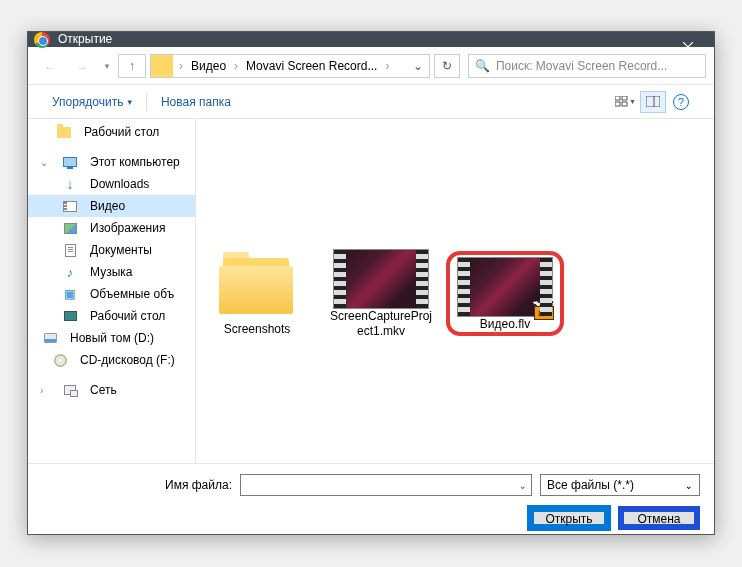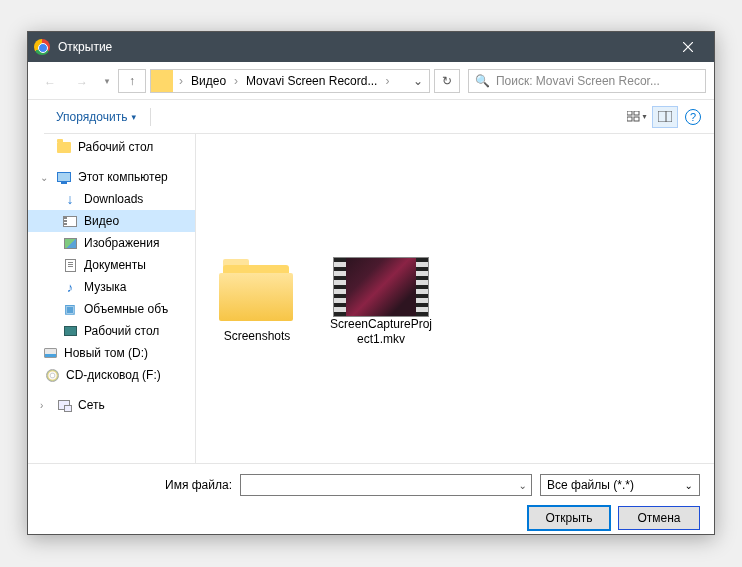--- a/index.html
+++ b/index.html
@@ -1,49 +1,49 @@
 <!DOCTYPE html>
 <html><head>
 <meta charset="utf-8">
 <style>
 * { box-sizing: border-box; margin: 0; padding: 0; font-family: "Segoe UI", Tahoma, sans-serif; }
 body { background: #f0f0f0; width: 742px; height: 567px; position: relative; overflow: hidden; }
 
 .dialog { position: absolute; left: 27px; top: 31px; width: 688px; height: 504px; background: #fff; border: 1px solid #555; box-shadow: 0 4px 20px rgba(0,0,0,0.3); display: flex; flex-direction: column; }
 
-.titlebar { background: #3f4a54; color: #fff; height: 30px; display: flex; align-items: center; padding: 0 6px; font-size: 12px; }
+.titlebar { background: #3f4a54; color: #fff; height: 15px; display: flex; align-items: flex-start; padding: 0 6px; font-size: 12px; }
 .titlebar .chrome-icon { width: 16px; height: 16px; margin-right: 8px; border-radius: 50%; background: conic-gradient(#ea4335 0 120deg, #34a853 120deg 240deg, #fbbc05 240deg 360deg); position: relative; }
 .titlebar .chrome-icon::after { content: ''; position: absolute; top: 4px; left: 4px; width: 8px; height: 8px; background: #4285f4; border-radius: 50%; border: 1px solid #fff; }
 .titlebar .title-text { flex: 1; }
 .titlebar .close-btn { width: 40px; height: 30px; display: flex; align-items: center; justify-content: center; cursor: pointer; font-size: 14px; }
 
 .navbar { height: 38px; border-bottom: 1px solid #e5e5e5; display: flex; align-items: center; padding: 0 8px; gap: 4px; background: #fff; }
 .nav-btn { width: 28px; height: 24px; border: 1px solid #ccc; background: #fff; display: flex; align-items: center; justify-content: center; color: #ccc; cursor: default; font-size: 12px; }
 .nav-btn:first-child,.nav-btn:nth-child(2){border:none;}
 .nav-up { color: #666; border: 1px solid #ccc; }
 .breadcrumb { flex: 0 0 auto; width: 280px; height: 24px; border: 1px solid #ccc; display: flex; align-items: center; background: #fff; font-size: 12px; padding: 0; }
 .breadcrumb .folder-ico { width: 22px; height: 22px; background: #ffd869; display: flex; align-items: center; justify-content: center; margin-right: 0; }
 .breadcrumb .sep { color: #999; padding: 0 6px; }
 .breadcrumb .crumb { color: #000; padding: 0 2px; cursor: pointer; }
 .breadcrumb .bc-drop { margin-left: auto; padding: 0 6px; color: #555; cursor: pointer; }
 .refresh-btn { width: 26px; height: 24px; border: 1px solid #ccc; background: #fff; display: flex; align-items: center; justify-content: center; cursor: pointer; font-size: 12px; color: #555; }
 .searchbox { flex: 1; height: 24px; border: 1px solid #ccc; display: flex; align-items: center; padding: 0 6px; color: #888; font-size: 12px; gap: 6px; margin-left: 4px; }
 
-.toolbar { height: 34px; border-bottom: 1px solid #e5e5e5; display: flex; align-items: center; padding: 0 8px; font-size: 12px; margin-left: 16px; }
+.toolbar { height: 34px; border-bottom: 1px solid #e5e5e5; display: flex; align-items: center; padding: 0 20px; font-size: 12px; }
 .tool-item { color: #1a5ea3; cursor: pointer; padding: 4px 4px; display: flex; align-items: center; gap: 2px; }
 .tool-item.organize::after { content: '▾'; font-size: 9px; margin-left: 2px; color: #1a5ea3; }
 .tool-sep { width: 1px; height: 18px; background: #ddd; margin: 0 10px; }
 .tool-right { margin-left: auto; display: flex; gap: 2px; align-items: center; }
 .tool-ico { width: 26px; height: 22px; border: 1px solid transparent; display: flex; align-items: center; justify-content: center; cursor: pointer; color: #555; font-size: 13px; }
 .tool-ico.view::after { content: '▾'; font-size: 8px; margin-left: 2px; }
 .help-ico { color: #0078d7; border: 1.5px solid #0078d7; border-radius: 50%; width: 16px; height: 16px; font-size: 11px; line-height: 14px; text-align: center; }
 
 .content { flex: 1; display: flex; overflow: hidden; }
 .sidebar { width: 168px; border-right: 1px solid #e5e5e5; padding: 2px 0 6px; overflow-y: auto; overflow-x: hidden; font-size: 12px; }
-.side-item { height: 22px; display: flex; align-items: center; padding: 0 4px 0 20px; gap: 6px; cursor: pointer; white-space: nowrap; overflow: hidden; }
+.side-item { height: 22px; display: flex; align-items: center; padding: 0 4px 0 20px; gap: 12px; cursor: pointer; white-space: nowrap; overflow: hidden; }
 .side-item.selected { background: #cde8ff; }
 .side-item .ico { width: 16px; height: 16px; flex-shrink: 0; display: flex; align-items: center; justify-content: center; }
 .side-spacer { height: 8px; }
 
 .filearea { flex: 1; display: flex; }
 .files { flex: 1; padding: 16px 8px; display: flex; gap: 18px; align-items: center; }
 .file-item { width: 106px; display: flex; flex-direction: column; align-items: center; text-align: center; font-size: 12px; cursor: pointer; position: relative; padding-top: 6px; }
 .folder-thumb { width: 80px; height: 62px; position: relative; margin-bottom: 8px; }
 .folder-thumb .back { position: absolute; top: 6px; left: 6px; width: 66px; height: 52px; background: #ffd869; border-radius: 3px; }
 .folder-thumb .tab { position: absolute; top: 0; left: 6px; width: 26px; height: 10px; background: #ffe49a; border-radius: 2px 2px 0 0; }
@@ -61,21 +61,21 @@
 
 .preview-pane { width: 95px; border-left: 1px solid #e5e5e5; display: flex; align-items: center; justify-content: center; text-align: center; color: #666; font-size: 11px; padding: 8px 6px; line-height: 1.4; }
 
 .bottombar { border-top: 1px solid #e5e5e5; padding: 10px 14px 4px; background: #fff; }
 .filename-row { display: flex; align-items: center; gap: 8px; margin-bottom: 10px; }
 .filename-row .label { font-size: 12px; text-align: right; width: 190px; }
 .filename-row .input { flex: 1; height: 22px; border: 1px solid #7a7a7a; background: #fff; display: flex; align-items: center; justify-content: flex-end; padding: 0 4px; }
 .filename-row .input .dd { font-size: 10px; color: #555; cursor: pointer; }
 .filter { width: 160px; height: 22px; border: 1px solid #7a7a7a; background: #fff; display: flex; align-items: center; padding: 0 6px; font-size: 12px; justify-content: space-between; cursor: pointer; }
 .buttons-row { display: flex; justify-content: flex-end; gap: 8px; }
-.dlg-btn { width: 82px; height: 24px; border: 1px solid #1d4ed8; background: #e1e1e1; font-size: 12px; cursor: pointer; }
+.dlg-btn { width: 82px; height: 24px; border: 6px solid #1d4ed8; background: #e1e1e1; font-size: 12px; cursor: pointer; }
 .dlg-btn.default { border-color: #0078d7; outline: 1px solid #0078d7; }
 
 
 .i-folder { width: 14px; height: 11px; background: #ffd869; border-radius: 1px; position: relative; }
 .i-folder::before { content:''; position: absolute; top:-3px; left:0; width:6px; height:3px; background:#ffd869; border-radius:1px 1px 0 0; }
 .i-monitor { width:14px; height:10px; border:1.5px solid #2b7cd3; background:#a7d3f3; position:relative; }
 .i-monitor::after { content:''; position:absolute; bottom:-3px; left:3px; width:6px; height:2px; background:#2b7cd3; }
 .i-disk { width:13px; height:10px; background:#e8e8e8; border:1px solid #999; border-radius:1px; position:relative; }
 .i-disk::after { content:''; position:absolute; bottom:0; left:0; right:0; height:3px; background:#4aa3df; }
 .i-cd { width:13px; height:13px; border-radius:50%; background:radial-gradient(circle,#fff 25%,#ccc 26%,#fff 45%,#e8d080 60%,#9fd09f 75%,#ccc 90%); border:1px solid #aaa; }
@@ -118,27 +118,28 @@
       <span class="sep">›</span>
       <span class="crumb">Видео</span>
       <span class="sep">›</span>
       <span class="crumb">Movavi Screen Record...</span>
       <span class="sep">›</span>
       <span class="bc-drop">⌄</span>
     </div>
     <div class="refresh-btn">↻</div>
     <div class="searchbox">
       <span>🔍</span>
-      <span>Поиск: Movavi Screen Recor...</span>
+      <span>Поиск: Movavi Screen Record...</span>
     </div>
   </div>
 
   <div class="toolbar">
     <span class="tool-item organize">Упорядочить</span>
     <span class="tool-sep"></span>
+    <span class="tool-item">Новая папка</span>
     <div class="tool-right">
       <span class="tool-ico view">
         <svg width="13" height="11" viewBox="0 0 13 11">
             <rect x="0" y="0" width="5" height="4" fill="none" stroke="#555"></rect>
             <rect x="7" y="0" width="5" height="4" fill="none" stroke="#555"></rect>
             <rect x="0" y="6" width="5" height="4" fill="none" stroke="#555"></rect>
             <rect x="7" y="6" width="5" height="4" fill="none" stroke="#555"></rect>
           </svg>
       </span>
       <span class="tool-ico" style="border:1px solid #aecff7;background:#e5f1fb">
@@ -204,21 +205,21 @@
             <span class="i-desktop"></span>
           </span>
           <span>Рабочий стол</span>
         </div>
       <div class="side-item" style="padding-left:14px">
           <span class="ico">
             <span class="i-disk"></span>
           </span>
           <span>Новый том (D:)</span>
         </div>
-      <div class="side-item" style="padding-left:16px">
+      <div class="side-item" style="padding-left:24px">
           <span class="ico">
             <span class="i-cd"></span>
           </span>
           <span>CD-дисковод (F:)</span>
         </div>
       <div class="side-spacer"></div>
       <div class="side-item" style="padding-left:12px">
           <span style="font-size:10px;color:#888;width:10px">›</span>
           <span class="ico">
             <span class="i-net"></span>
@@ -236,20 +237,31 @@
               <div class="front"></div>
             </div>
           <div class="fname">Screenshots</div>
         </div>
         <div class="file-item">
           <div class="film-thumb">
               <div class="frame"></div>
             </div>
           <div class="fname">ScreenCaptureProject1.mkv</div>
         </div>
+        <div class="file-item">
+          <div class="highlight-box"></div>
+          <div class="film-thumb">
+            <div class="frame"></div>
+            <div class="mpc-badge">
+                <div class="clap"></div>
+                <div class="board">321</div>
+              </div>
+          </div>
+          <div class="fname">Видео.flv</div>
+        </div>
       </div>
     </div>
   </div>
 
   <div class="bottombar">
     <div class="filename-row">
       <span class="label">Имя файла:</span>
       <div class="input">
           <span class="dd">⌄</span>
         </div>

